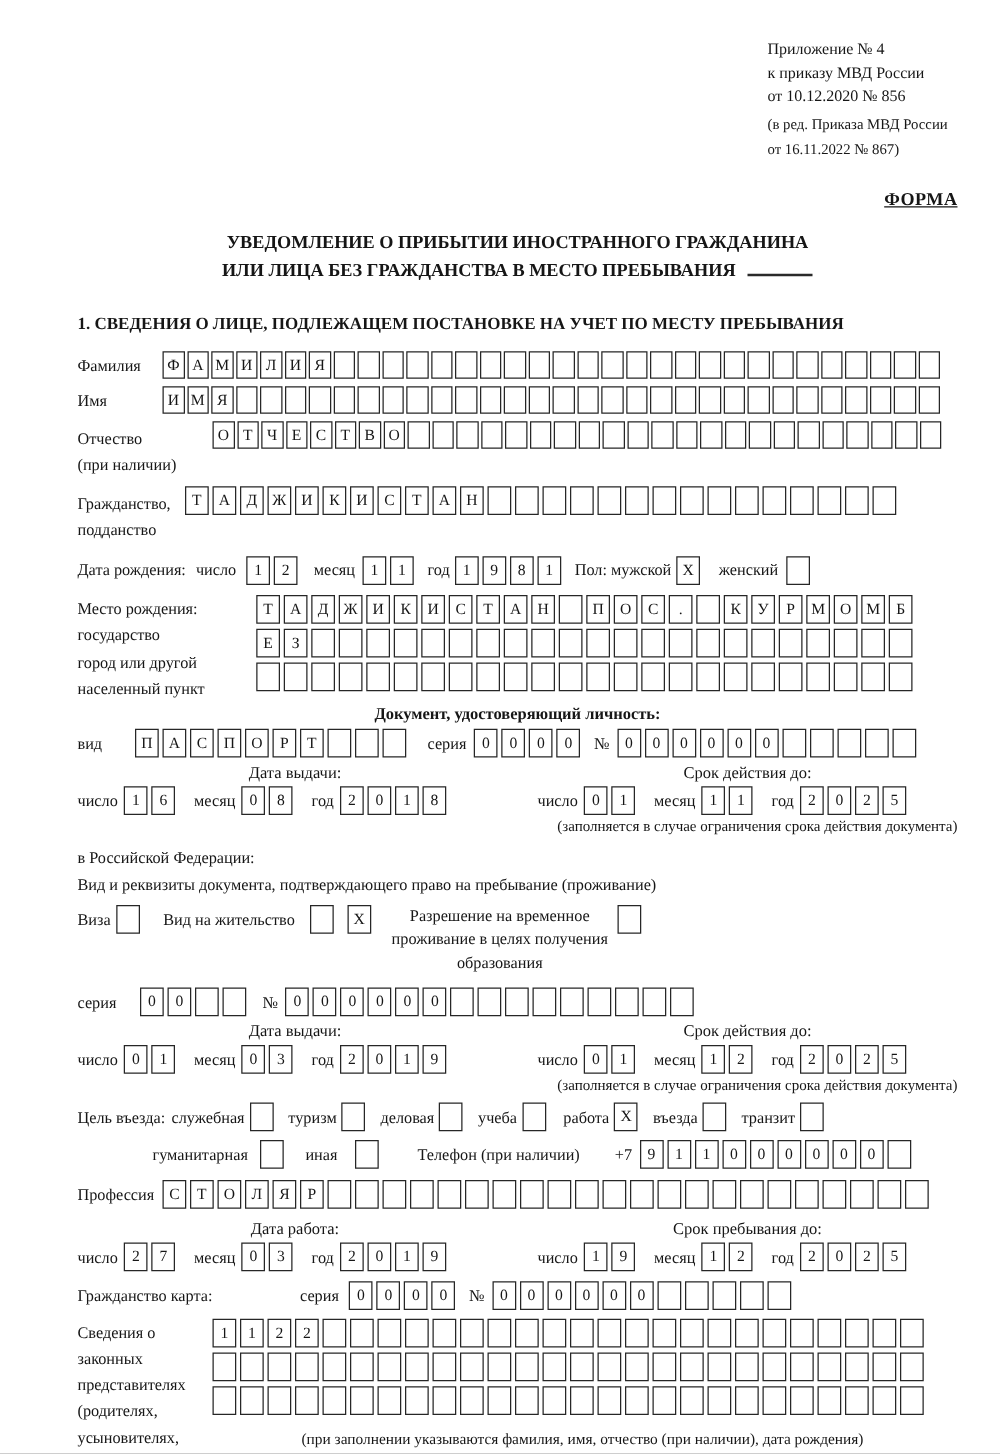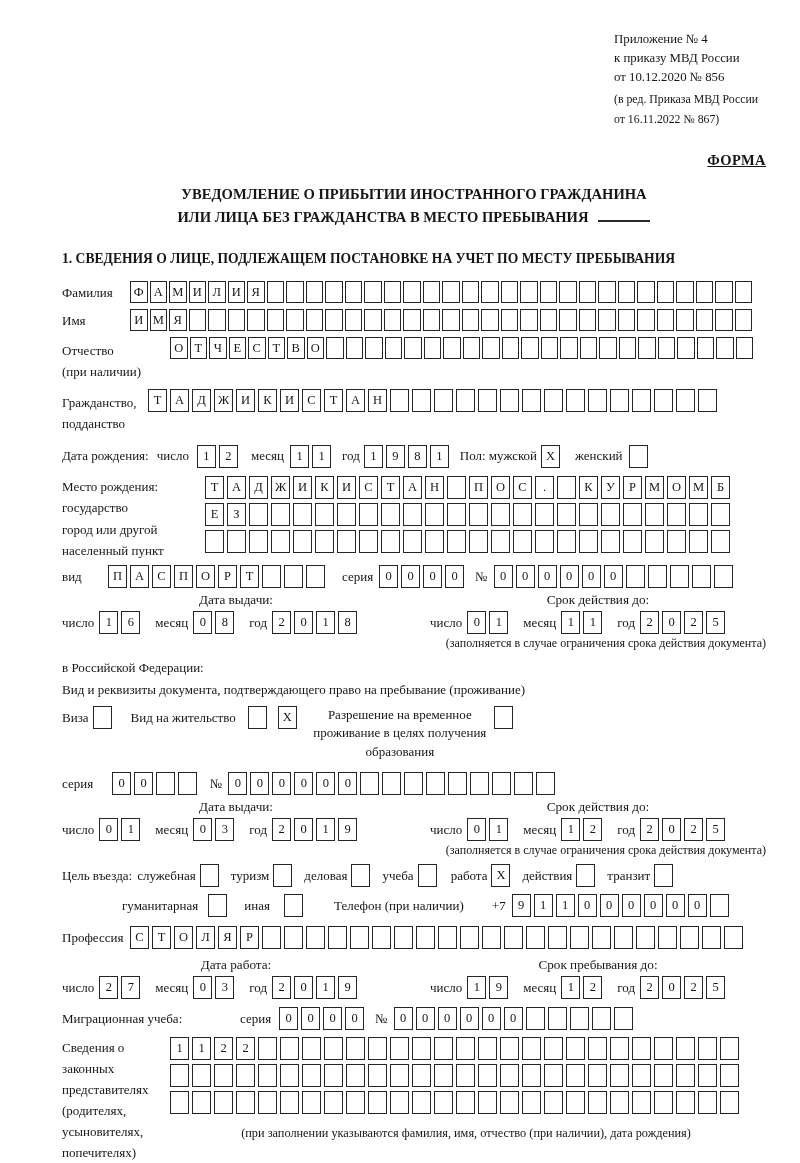--- a/index.html
+++ b/index.html
@@ -327,20 +327,21 @@
           <span class="cell"></span>
           <span class="cell"></span>
           <span class="cell"></span>
           <span class="cell"></span>
           <span class="cell"></span>
           <span class="cell"></span>
         </div>
     </div>
   </div>
 
+  <div style="text-align:center; font-weight:bold; font-size:13.2px; margin-top:2px">Документ, удостоверяющий личность:</div>
 
   <div class="row vcenter" style="margin-top:4px">
     <span class="t" style="width:46px">вид</span>
     <div class="cells m">
         <span class="cell">П</span>
         <span class="cell">А</span>
         <span class="cell">С</span>
         <span class="cell">П</span>
         <span class="cell">О</span>
         <span class="cell">Р</span>
@@ -545,21 +546,21 @@
           <span class="cell"></span>
         </div>
       </div>
     <div class="pair" style="margin-left:11px">
         <span class="t">работа</span>
         <div class="cells m">
           <span class="cell">X</span>
         </div>
       </div>
     <div class="pair" style="margin-left:9px">
-        <span class="t">действия</span>
+        <span class="t">въезда</span>
         <div class="cells m">
           <span class="cell"></span>
         </div>
       </div>
     <div class="pair" style="margin-left:9px">
         <span class="t">транзит</span>
         <div class="cells m">
           <span class="cell"></span>
         </div>
       </div>
@@ -668,21 +669,21 @@
             <span class="cell">2</span>
             <span class="cell">0</span>
             <span class="cell">2</span>
             <span class="cell">5</span>
           </div>
       </div>
     </div>
   </div>
 
   <div class="row vcenter" style="margin-top:8px">
-    <span class="t" style="width:150px">Миграционная учеба:</span>
+    <span class="t" style="width:150px">Гражданство карта:</span>
     <span class="t" style="margin:0 8px 0 28px">серия</span>
     <div class="cells m">
         <span class="cell">0</span>
         <span class="cell">0</span>
         <span class="cell">0</span>
         <span class="cell">0</span>
       </div>
     <span class="t" style="margin:0 6px 0 8px">№</span>
     <div class="cells m">
         <span class="cell">0</span>

